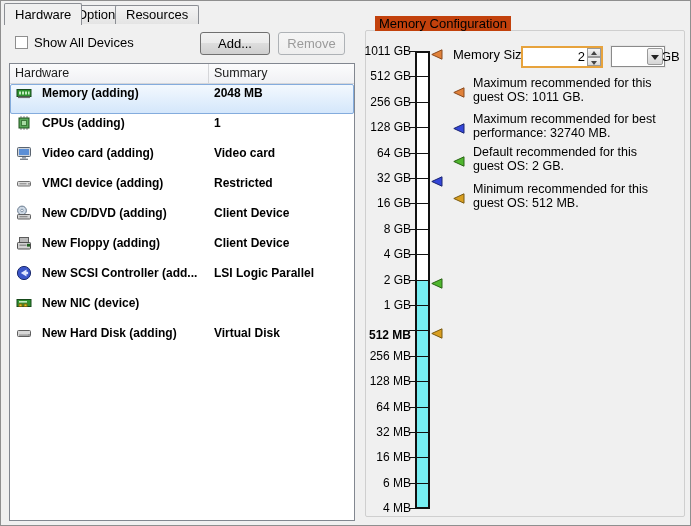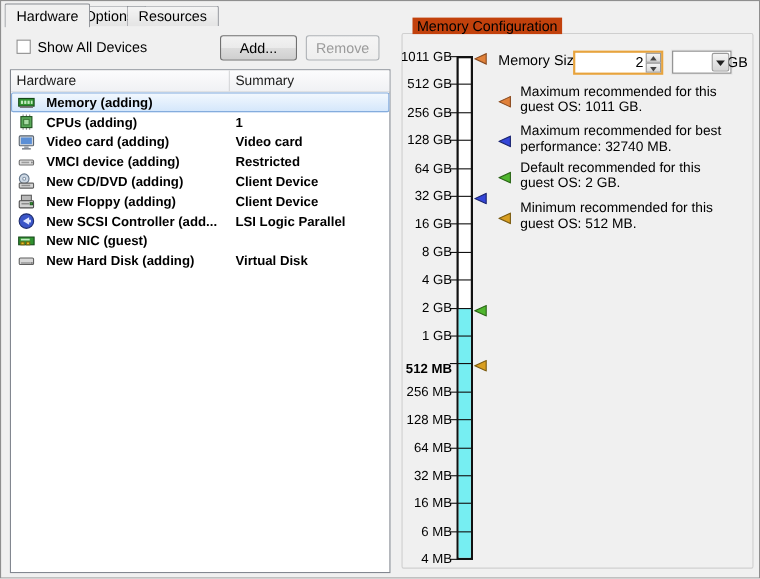--- a/index.html
+++ b/index.html
@@ -31,21 +31,21 @@
 
   
   .listview { position:absolute; left:8px; top:62px; width:346px; height:458px;
               background:#fff; border:1px solid #828790; }
   .lv-header { position:relative; height:20px; display:flex;
                background:linear-gradient(#fcfcfd,#f0f1f4);
                border-bottom:1px solid #d5d6d9; font-size:12.5px; color:#1c1c1c; }
   .lv-h-cell { line-height:19px; padding-left:5px; }
   .lv-h-cell.c1 { width:199px; border-right:1px solid #d5d6d9; }
   .lv-h-cell.c2 { flex:1; }
-  .lv-row { position:relative; height:18px; font-size:12px; font-weight:bold; }
+  .lv-row { position:relative; height:30px; font-size:12px; font-weight:bold; }
   .lv-row.selected { background:linear-gradient(#f4f9fe,#d3e6fb);
                      outline:1px solid #84acdd; outline-offset:-1px; border-radius:2px; }
   .lv-icon { position:absolute; left:6px; top:1px; width:16px; height:16px; }
   .lv-icon svg { display:block; }
   .lv-name { position:absolute; left:32px; top:0; width:168px; line-height:18px;
              white-space:nowrap; overflow:hidden; }
   .lv-summary { position:absolute; left:204px; top:0; right:2px; line-height:18px;
                 white-space:nowrap; overflow:hidden; }
 
   
@@ -119,20 +119,21 @@
             <svg width="16" height="16">
               <rect x="1" y="4.5" width="14" height="7" fill="#2f9230" stroke="#16491a"></rect>
               <rect x="3" y="6.5" width="2" height="3" fill="#c2ecc0"></rect>
               <rect x="6" y="6.5" width="2" height="3" fill="#c2ecc0"></rect>
               <rect x="9" y="6.5" width="2" height="3" fill="#c2ecc0"></rect>
               <rect x="12" y="6.5" width="1.6" height="3" fill="#c2ecc0"></rect>
               <rect x="2" y="11.5" width="12" height="1.6" fill="#6f6f6f"></rect>
             </svg>
           </span>
           <span class="lv-name">Memory (adding)</span>
+          <span class="lv-summary">2048 MB</span>
         </div>
         <div class="lv-row">
           <span class="lv-icon">
             <svg width="16" height="16">
               <g stroke="#8a8a8a">
                 <line x1="5" y1="1" x2="5" y2="3"></line>
                 <line x1="8" y1="1" x2="8" y2="3"></line>
                 <line x1="11" y1="1" x2="11" y2="3"></line>
                 <line x1="5" y1="13" x2="5" y2="15"></line>
                 <line x1="8" y1="13" x2="8" y2="15"></line>
@@ -205,21 +206,21 @@
         </div>
         <div class="lv-row">
           <span class="lv-icon">
             <svg width="16" height="16">
               <rect x="1" y="4.5" width="14" height="7" fill="#2f9230" stroke="#16491a"></rect>
               <rect x="3" y="9" width="3" height="2.5" fill="#e8c322" stroke="#7c660d"></rect>
               <rect x="8" y="9" width="3" height="2.5" fill="#e8c322" stroke="#7c660d"></rect>
               <rect x="3" y="6" width="8" height="1.6" fill="#c2ecc0"></rect>
             </svg>
           </span>
-          <span class="lv-name">New NIC (guest)</span>
+          <span class="lv-name">New NIC (device)</span>
         </div>
         <div class="lv-row">
           <span class="lv-icon">
             <svg width="16" height="16">
               <rect x="1.5" y="5.5" width="13" height="6" rx="1" fill="#d8d8d8" stroke="#5f5f5f"></rect>
               <rect x="3" y="9.5" width="9" height="1.2" fill="#909090"></rect>
               <circle cx="13" cy="10" r="0.9" fill="#7e7e7e"></circle>
             </svg>
           </span>
           <span class="lv-name">New Hard Disk (adding)</span>

